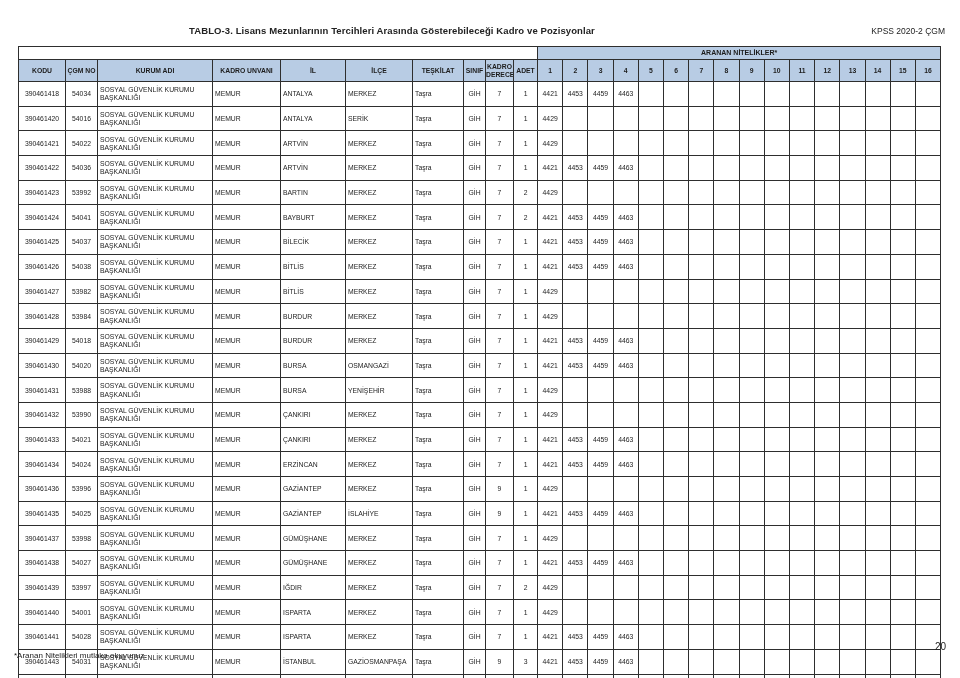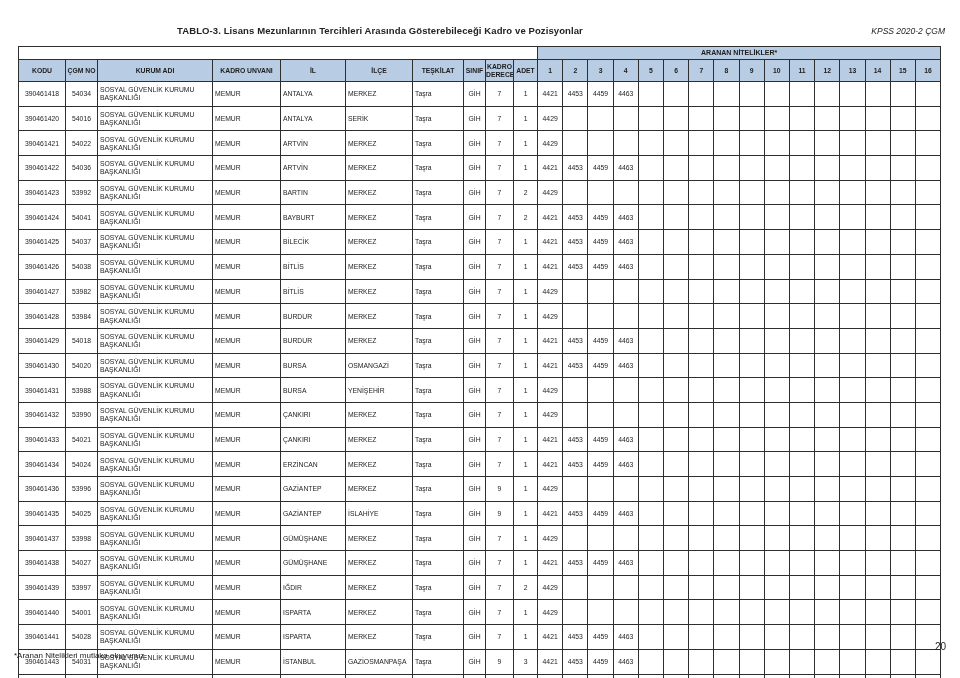--- a/index.html
+++ b/index.html
@@ -9,24 +9,25 @@
     font-family: "Liberation Sans", sans-serif;
     color: #1c1c1c;
     position: relative;
     overflow: hidden;
   }
   .doc-title {
     position: absolute; top: 25px; left: 0; width: 760px;
     text-align: center;
     font-size: 9.5px; font-weight: bold; color: #222;
     letter-spacing: 0.1px;
+    padding-left: 12px;
   }
   .exam-label {
     position: absolute; top: 26px; right: 15px;
-    font-size: 8.5px; color: #222; font-style: italic;
+    font-size: 8.5px; color: #222;
   }
   table.kadro {
     position: absolute; left: 18px; top: 46px;
     width: 922px;
     border-collapse: collapse;
     table-layout: fixed;
   }
   table.kadro th, table.kadro td {
     border: 1px solid #2e2e2e;
     padding: 0;

